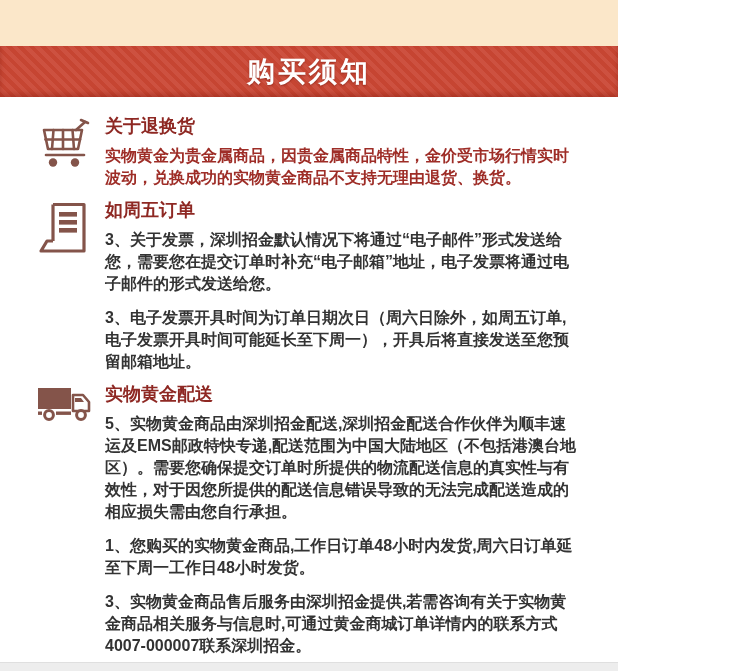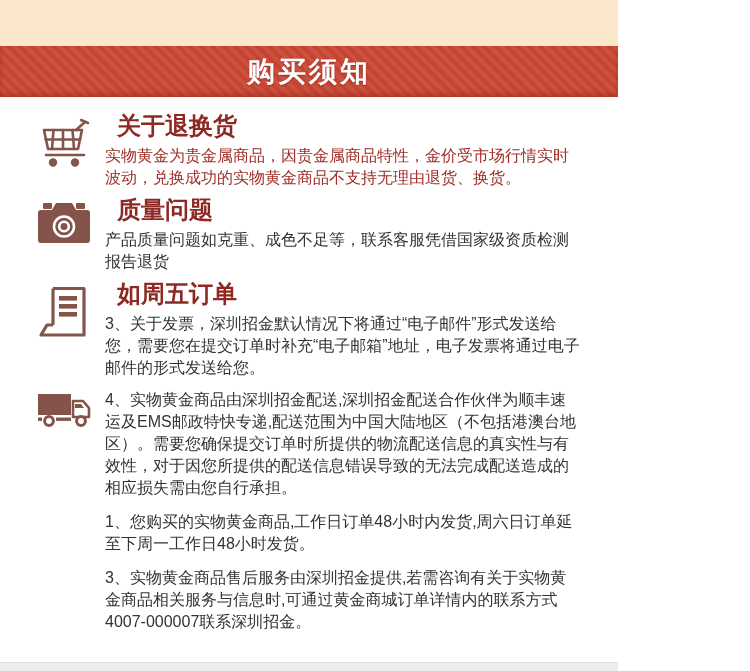--- a/index.html
+++ b/index.html
@@ -38,31 +38,31 @@
   .icon-cell{
     width:67px;
     flex:0 0 67px;
     padding-top:2px;
   }
   .text-cell{
     width:612px;
     flex:1 1 auto;
   }
   .text-cell h3{
-    margin:0 0 8px 12px;
-    font-size:24px;
+    margin:0 0 8px 0;
+    font-size:18px;
     line-height:22px;
     font-weight:700;
     color:#8E2823;
   }
   .text-cell p{
     margin:0 0 12px 0;
     font-size:16px;
     line-height:22px;
-    font-weight:400;
+    font-weight:700;
     color:#333333;
   }
   .text-cell p:last-child{margin-bottom:0;}
   .text-cell p.red{color:#9E2D27;}
   .bottom-band{
     position:absolute;left:0;bottom:0;
     width:100%;height:8px;
     background:#EDEDED;
     border-top:1px solid #DFDFDF;
   }
@@ -95,70 +95,56 @@
           <circle cx="15" cy="45.5" r="4.2" fill="#84544A"></circle>
           <circle cx="37" cy="45.5" r="4.2" fill="#84544A"></circle>
         </svg>
       </div>
       <div class="text-cell">
         <h3>关于退换货</h3>
         <p class="red">实物黄金为贵金属商品，因贵金属商品特性，金价受市场行情实时波动，兑换成功的实物黄金商品不支持无理由退货、换货。</p>
       </div>
     </div>
 
-    <div class="section">
-      <div class="icon-cell">
-        <svg width="52" height="46" viewBox="0 0 52 46">
-          <rect x="5" y="2" width="9" height="6" rx="1" fill="#84544A"></rect>
-          <rect x="38" y="2" width="9" height="6" rx="1" fill="#84544A"></rect>
-          <path d="M14,9 L18,2 L34,2 L38,9 Z" fill="#84544A"></path>
-          <rect x="0" y="9" width="52" height="33" rx="3" fill="#84544A"></rect>
-          <circle cx="26" cy="25.5" r="10" fill="none" stroke="#ffffff" stroke-width="2.6"></circle>
-          <circle cx="26" cy="25.5" r="4.8" fill="none" stroke="#ffffff" stroke-width="2.6"></circle>
-        </svg>
-      </div>
-      <div class="text-cell">
-        <h3>质量问题</h3>
-        <p>产品质量问题如克重、成色不足等，联系客服凭借国家级资质检测报告退货</p>
-      </div>
-    </div>
 
     <div class="section">
       <div class="icon-cell">
         <svg width="52" height="54" viewBox="0 0 52 54">
           <g stroke="#84544A" stroke-width="3.2" fill="none" stroke-linejoin="round">
             <path d="M15,3.5 L46,3.5 L46,40"></path>
             <path d="M15,3.5 L15,40"></path>
             <path d="M46,40 L46,50 L3,50 L9,40 L15,40"></path>
           </g>
           <rect x="21" y="11" width="18" height="4.6" fill="#84544A"></rect>
           <rect x="21" y="19" width="18" height="4.6" fill="#84544A"></rect>
           <rect x="21" y="27" width="18" height="4.6" fill="#84544A"></rect>
         </svg>
       </div>
       <div class="text-cell">
         <h3>如周五订单</h3>
         <p>3、关于发票，深圳招金默认情况下将通过“电子邮件”形式发送给您，需要您在提交订单时补充“电子邮箱”地址，电子发票将通过电子邮件的形式发送给您。</p>
+        <p>3、电子发票开具时间为订单日期次日（周六日除外，如周五订单,电子发票开具时间可能延长至下周一），开具后将直接发送至您预留邮箱地址。</p>
       </div>
     </div>
 
     <div class="section">
       <div class="icon-cell">
         <svg width="56" height="40" viewBox="0 0 56 40">
           <rect x="0" y="3" width="33" height="21" fill="#84544A"></rect>
           <path d="M35,10 L45,10 L51,17 L51,26 L35,26 Z" fill="none" stroke="#84544A" stroke-width="2.6" stroke-linejoin="round"></path>
           <path d="M37,13 L43,13 L46,17 L37,17 Z" fill="#84544A"></path>
           <circle cx="11" cy="30" r="4.4" fill="#ffffff" stroke="#84544A" stroke-width="3"></circle>
           <circle cx="43" cy="30" r="4.4" fill="#ffffff" stroke="#84544A" stroke-width="3"></circle>
           <rect x="18" y="26.5" width="15" height="3.4" fill="#84544A"></rect>
           <rect x="0" y="26.5" width="4" height="3.4" fill="#84544A"></rect>
         </svg>
       </div>
       <div class="text-cell">
-        <p>4、实物黄金商品由深圳招金配送,深圳招金配送合作伙伴为顺丰速运及EMS邮政特快专递,配送范围为中国大陆地区（不包括港澳台地区）。需要您确保提交订单时所提供的物流配送信息的真实性与有效性，对于因您所提供的配送信息错误导致的无法完成配送造成的相应损失需由您自行承担。</p>
+        <h3>实物黄金配送</h3>
+        <p>5、实物黄金商品由深圳招金配送,深圳招金配送合作伙伴为顺丰速运及EMS邮政特快专递,配送范围为中国大陆地区（不包括港澳台地区）。需要您确保提交订单时所提供的物流配送信息的真实性与有效性，对于因您所提供的配送信息错误导致的无法完成配送造成的相应损失需由您自行承担。</p>
         <p>1、您购买的实物黄金商品,工作日订单48小时内发货,周六日订单延至下周一工作日48小时发货。</p>
         <p>3、实物黄金商品售后服务由深圳招金提供,若需咨询有关于实物黄金商品相关服务与信息时,可通过黄金商城订单详情内的联系方式4007-000007联系深圳招金。</p>
       </div>
     </div>
 
   </div>
 
   <div class="bottom-band"></div>
 </div>
 

